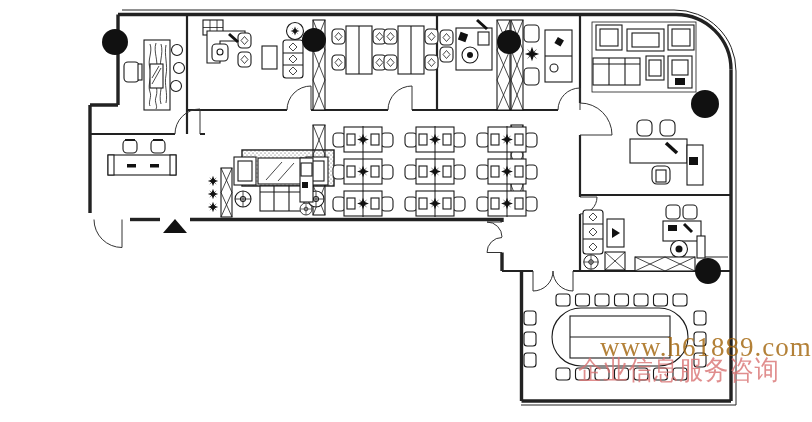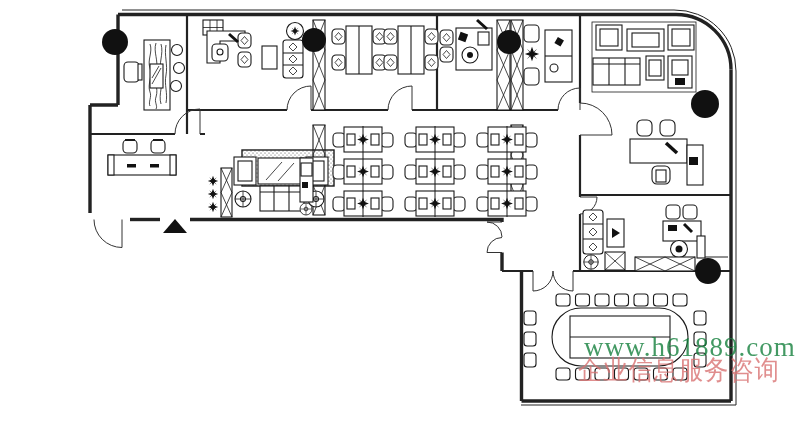--- a/index.html
+++ b/index.html
@@ -390,15 +390,15 @@
 
   <g id="markers">
         <circle cx="115" cy="42" r="13" fill="#111"></circle>
         <circle cx="314" cy="40" r="12" fill="#111"></circle>
         <circle cx="509" cy="42" r="12" fill="#111"></circle>
         <circle cx="705" cy="104" r="14" fill="#111"></circle>
         <circle cx="708" cy="271" r="13" fill="#111"></circle>
       </g>
 </svg>
 
-  <div class="wm wm-url" style="color: #15803d;">www.h61889.com</div>
+  <div class="wm wm-url" style="color: #a16207; margin-left: 16px;">www.h61889.com</div>
   <div class="wm wm-cn" style="color: rgb(217, 114, 114);">企业信息服务咨询</div>
 </div>
 
 </body></html>

